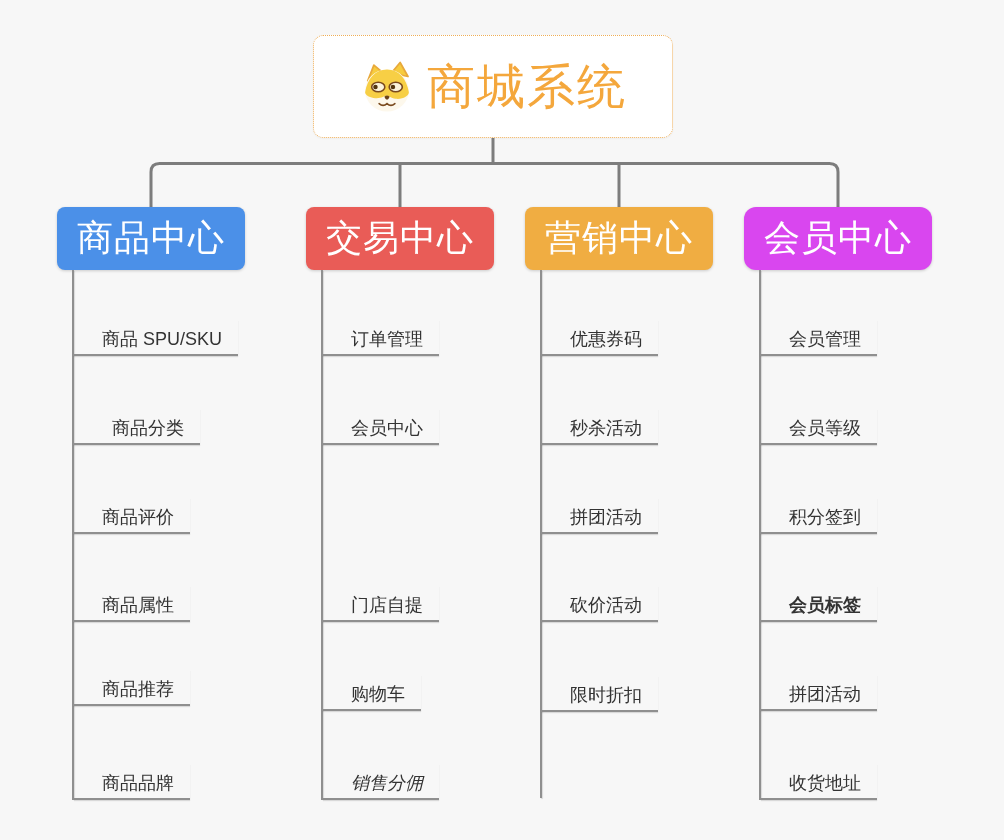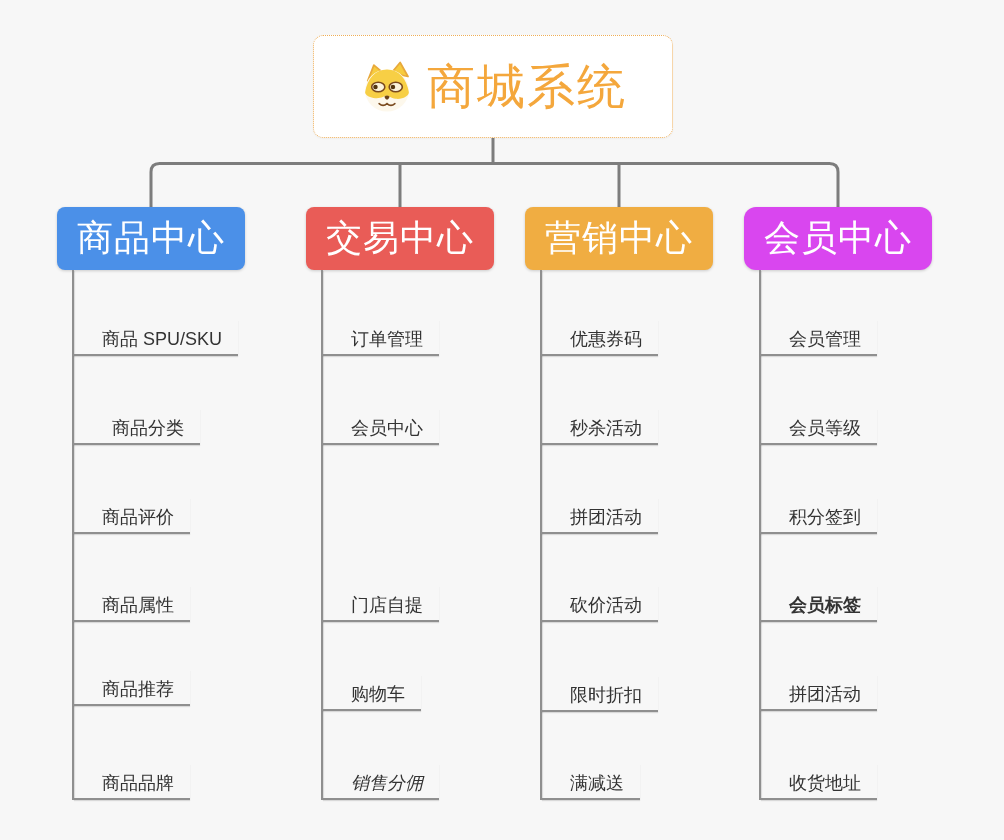--- a/index.html
+++ b/index.html
@@ -147,21 +147,20 @@
       <div class="column col-2">
     <div class="branch-header" style="background: rgb(240, 173, 66);">
       <span>营销中心</span>
     </div>
     <div class="trunk"></div>
   <div class="leaf" style="top: 111px;">优惠券码</div>
         <div class="leaf" style="top: 288.6px;">拼团活动</div>
         <div class="leaf" style="top: 199.8px;">秒杀活动</div>
         <div class="leaf" style="top: 377.4px;">砍价活动</div>
         <div class="leaf" style="top: 467px;">限时折扣</div>
-        <div class="leaf" style="top: 555px;">满减送</div>
       </div>
       <div class="column col-3">
     <div class="branch-header" style="background: #d946ef; border-radius: 12px;">
       <span>会员中心</span>
     </div>
     <div class="trunk"></div>
   <div class="leaf" style="top: 111px;">会员管理</div>
         <div class="leaf" style="top: 199.8px;">会员等级</div>
         <div class="leaf" style="top: 288.6px; text-align: right;">积分签到</div>
         <div class="leaf" style="top: 377.4px; font-weight: bold;">会员标签</div>

